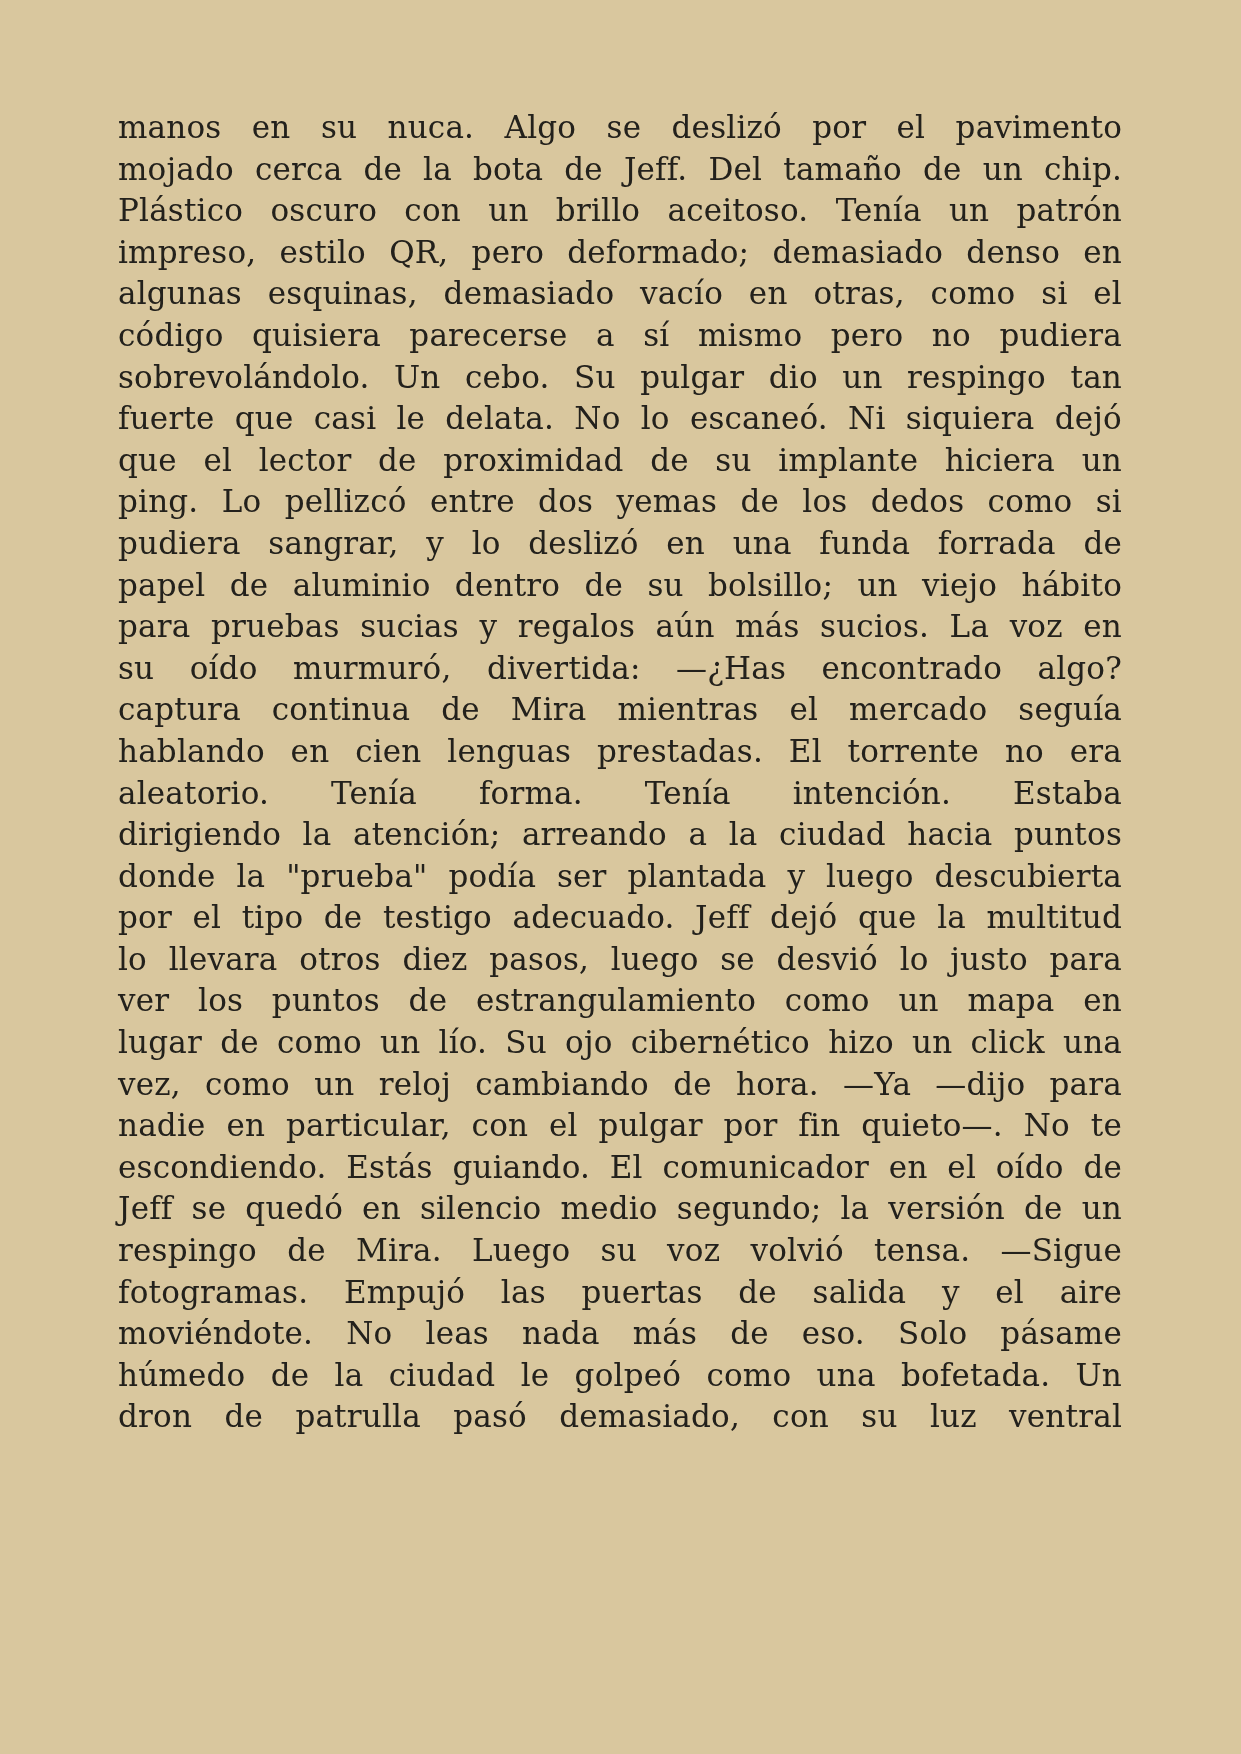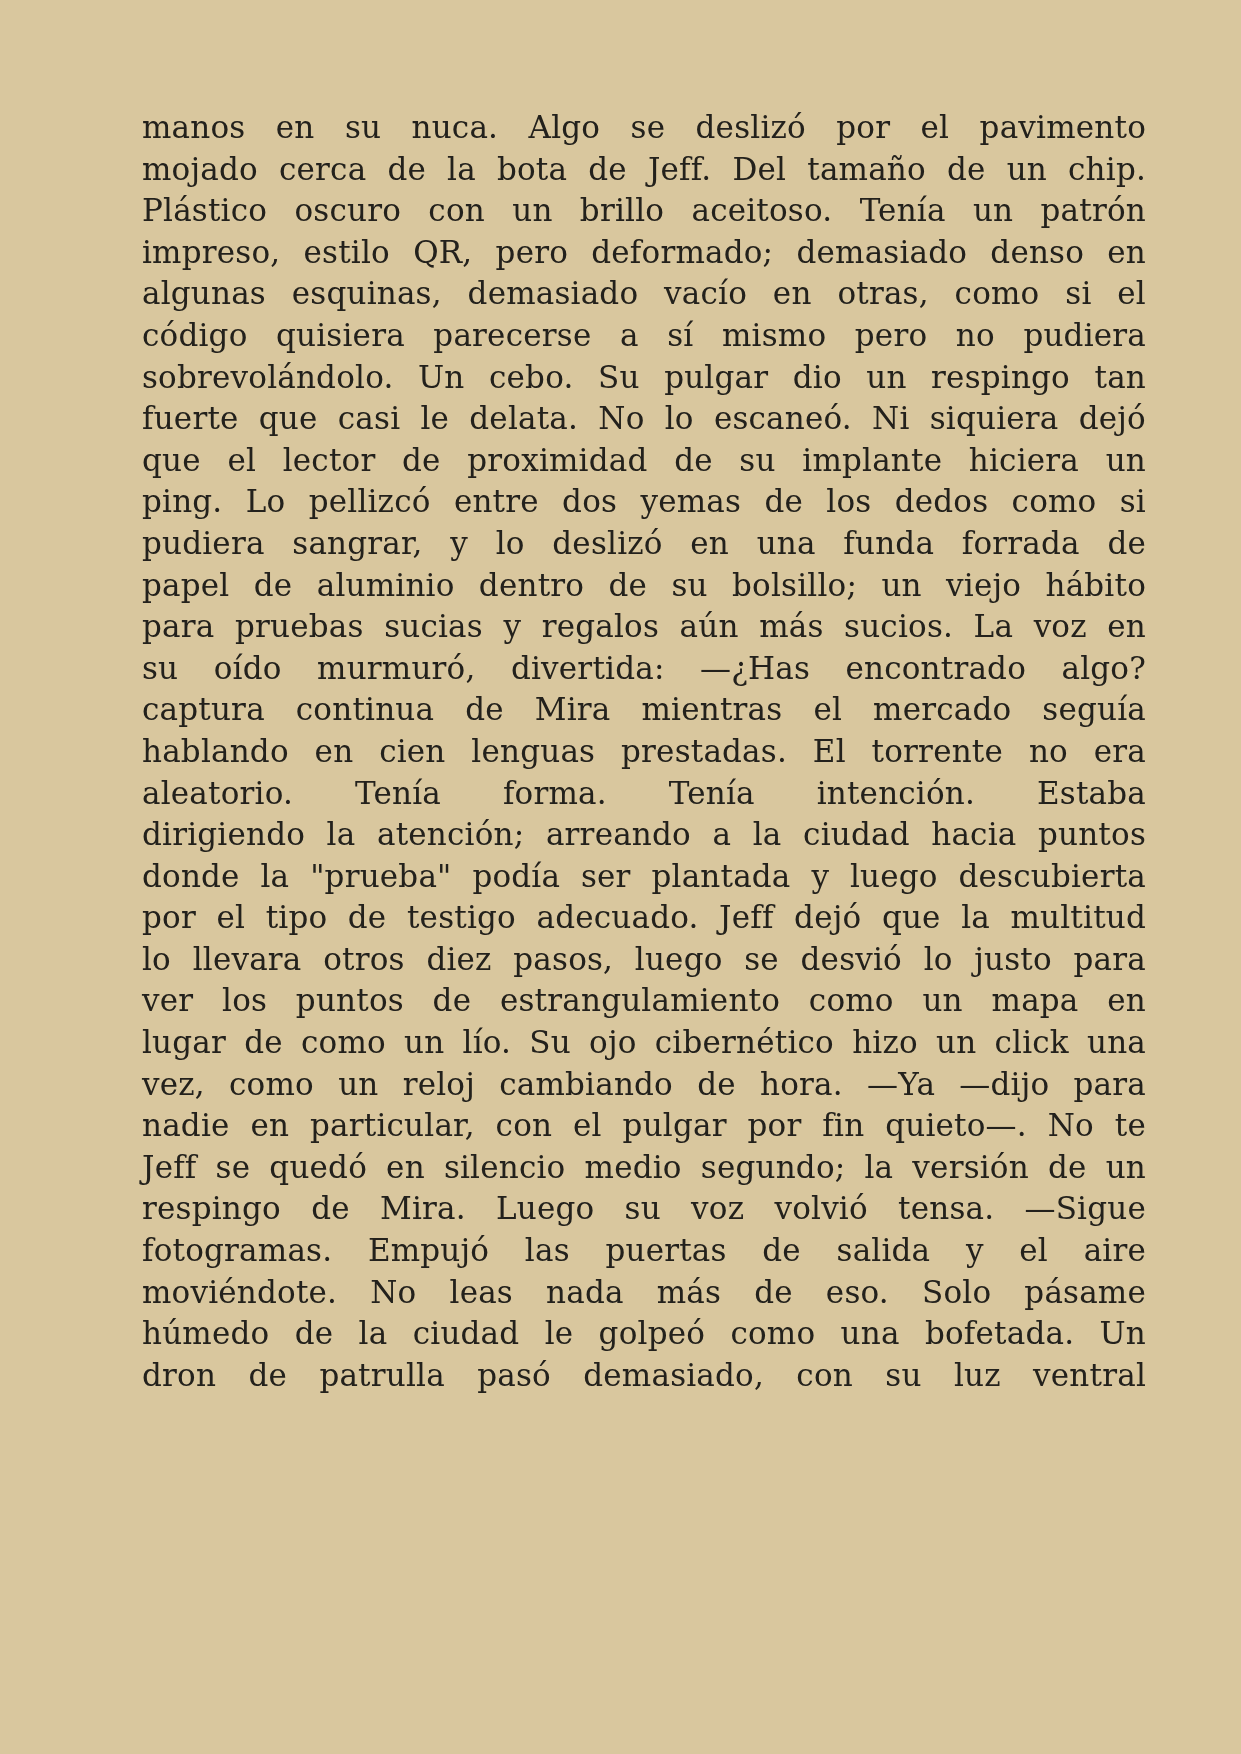--- a/index.html
+++ b/index.html
@@ -20,21 +20,20 @@
   .page-text {
     position: absolute;
     left: 118px;
     top: 107px;
     width: 1004px;
     font-family: "DejaVu Serif", serif;
     font-size: 31px;
     line-height: 41.6px;
     letter-spacing: 0.2px;
     color: var(--text-color, #23211c);
-    margin-left: 24px;
   }
   .line {
     text-align: justify;
     text-align-last: justify;
     -moz-text-align-last: justify;
     white-space: normal;
   }
 </style>
 </head>
 <body style="--page-bg: #d9c79e; --text-color: #23211c;">
@@ -60,20 +59,21 @@
       <div class="line">hablando en cien lenguas prestadas. El torrente no era</div>
       <div class="line">aleatorio. Tenía forma. Tenía intención. Estaba</div>
       <div class="line">dirigiendo la atención; arreando a la ciudad hacia puntos</div>
       <div class="line">donde la "prueba" podía ser plantada y luego descubierta</div>
       <div class="line">por el tipo de testigo adecuado. Jeff dejó que la multitud</div>
       <div class="line">lo llevara otros diez pasos, luego se desvió lo justo para</div>
       <div class="line">ver los puntos de estrangulamiento como un mapa en</div>
       <div class="line">lugar de como un lío. Su ojo cibernético hizo un click una</div>
       <div class="line">vez, como un reloj cambiando de hora. —Ya —dijo para</div>
       <div class="line">nadie en particular, con el pulgar por fin quieto—. No te</div>
+      <div class="line">escondiendo. Estás guiando. El comunicador en el oído de</div>
       <div class="line">Jeff se quedó en silencio medio segundo; la versión de un</div>
       <div class="line">respingo de Mira. Luego su voz volvió tensa. —Sigue</div>
       <div class="line">fotogramas. Empujó las puertas de salida y el aire</div>
       <div class="line">moviéndote. No leas nada más de eso. Solo pásame</div>
       <div class="line">húmedo de la ciudad le golpeó como una bofetada. Un</div>
       <div class="line">dron de patrulla pasó demasiado, con su luz ventral</div>
     </div>
 </div>
 
 </body></html>

